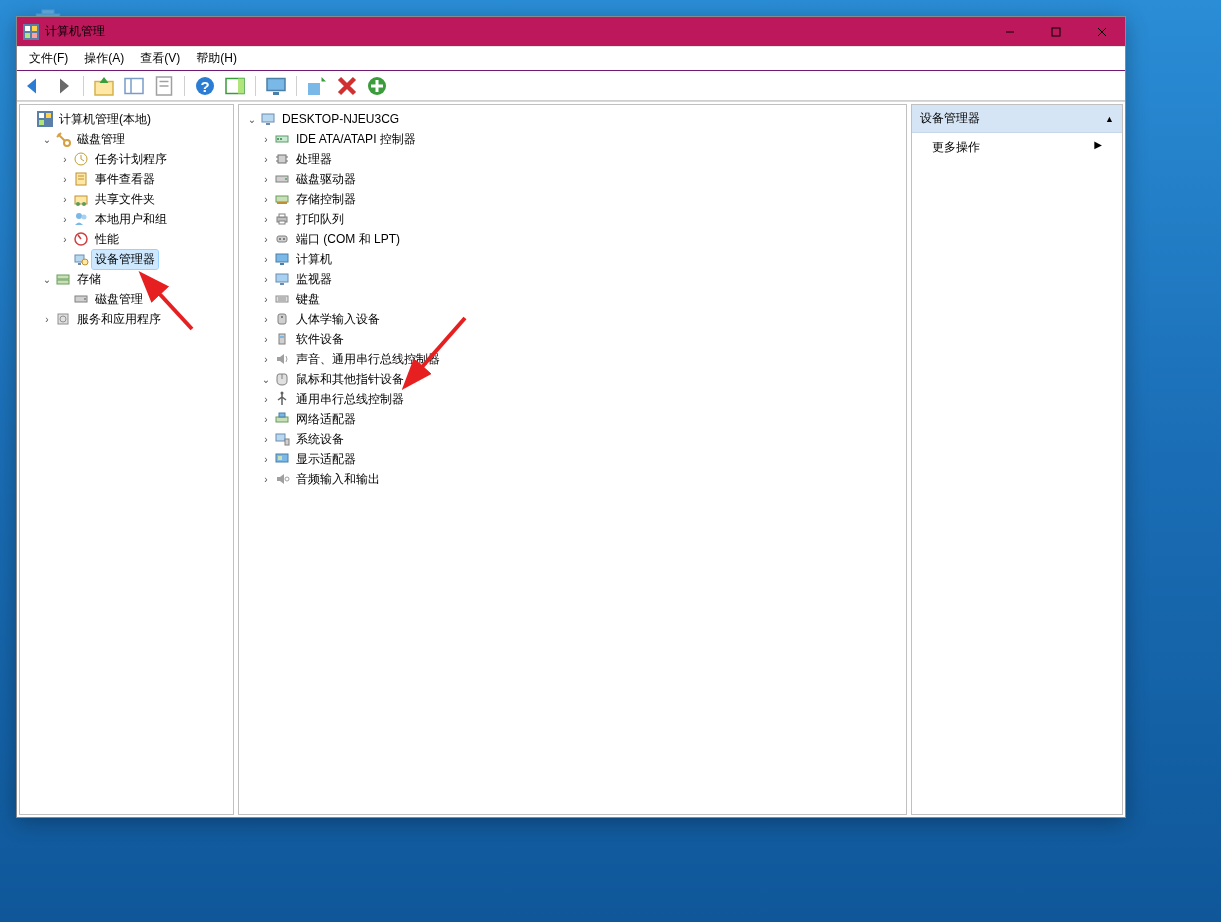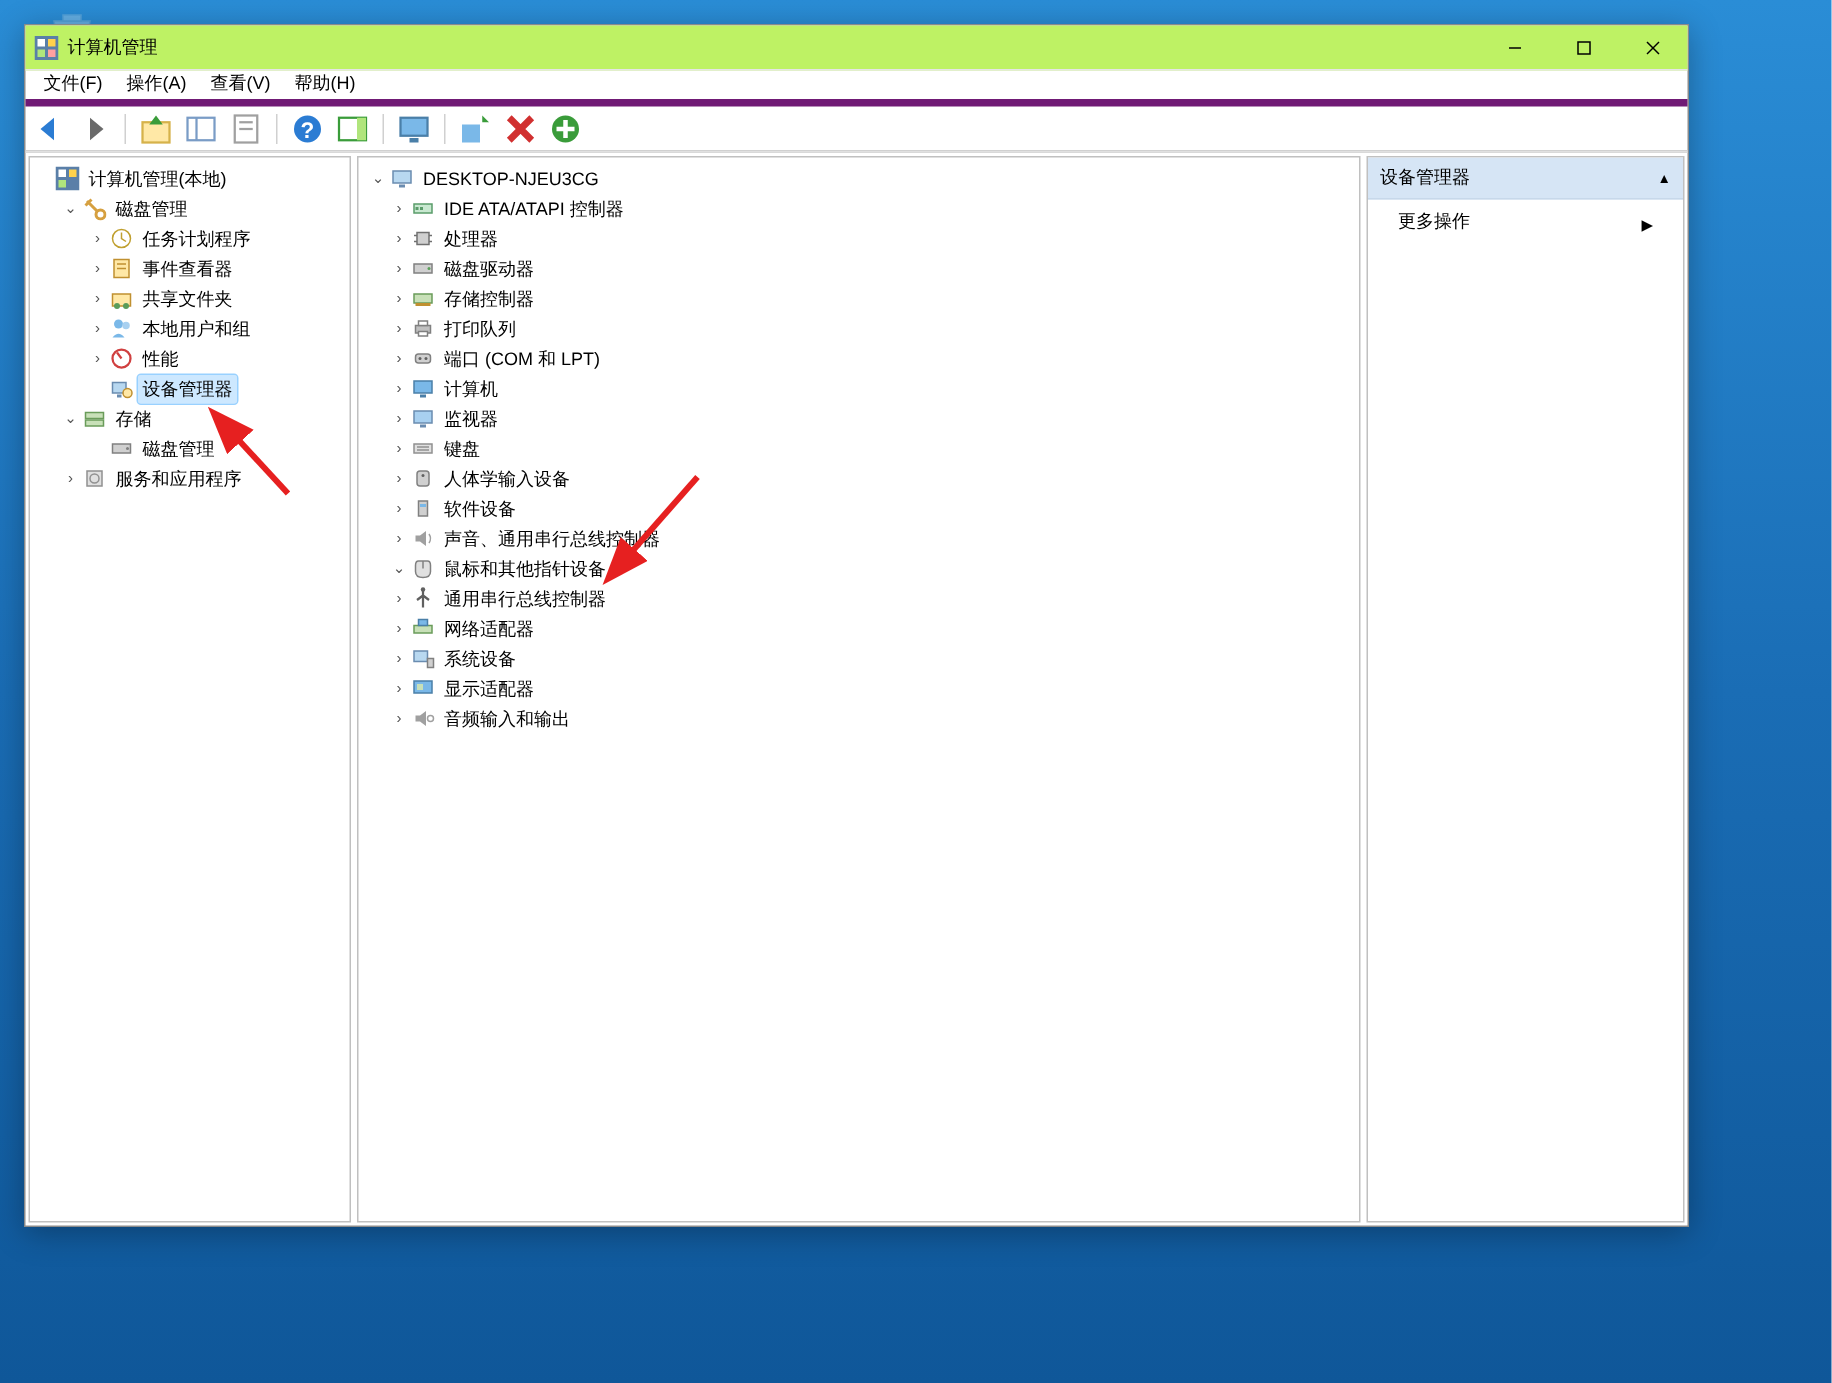--- a/index.html
+++ b/index.html
@@ -11,28 +11,28 @@
   .desktop-icon svg { width: 100%; height: 100%; }
 
   .window {
     position: absolute; top: 16px; left: 16px; width: 1110px; height: 802px;
     background: #fff; border: 1px solid #8a8a8a;
     box-shadow: 0 4px 20px rgba(0,0,0,.3);
     display: flex; flex-direction: column;
   }
 
   
-  .titlebar { height: 30px; display: flex; align-items: center; padding-left: 6px; background: #bef264; border-bottom: 1px solid #e5e5e5; }
+  .titlebar { height: 30px; display: flex; align-items: center; padding-left: 6px; background: #be185d; border-bottom: 1px solid #e5e5e5; }
   .titlebar .app-icon { width: 16px; height: 16px; margin-right: 6px; }
   .titlebar .title-text { flex: 1; font-size: 12px; color: #000; }
   .titlebar .win-btn { width: 46px; height: 30px; display: flex; align-items: center; justify-content: center; color: #333; }
   .titlebar .win-btn svg { width: 10px; height: 10px; }
 
   
-  .menubar { height: 24px; display: flex; align-items: flex-end; padding-left: 4px; border-bottom: 5px solid #701a75; }
+  .menubar { height: 24px; display: flex; align-items: flex-start; padding-left: 4px; border-bottom: 1px solid #701a75; }
   .menubar .menu-item { padding: 0 8px; line-height: 22px; }
 
   
   .toolbar { height: 30px; display: flex; align-items: center; padding-left: 4px; gap: 6px; border-bottom: 1px solid #d0d0d0; }
   .tb-btn { width: 24px; height: 24px; display: flex; align-items: center; justify-content: center; border-radius: 2px; }
   .tb-sep { width: 1px; height: 20px; background: #d0d0d0; margin: 0 2px; }
 
   
   .body { flex: 1; display: flex; border-top: 1px solid #d9d9d9; }
   .pane { border: 1px solid #c0c0c0; margin: 2px; background: #fff; overflow: auto; }
@@ -47,21 +47,21 @@
   .node-row .expander { width: 14px; text-align: center; color: #555; font-size: 10px; user-select: none; }
   .node-row .icon-slot { width: 18px; height: 16px; display: flex; align-items: center; justify-content: center; margin-right: 2px; }
   .node-row .icon-slot svg { width: 16px; height: 16px; }
   .node-row .label { padding: 1px 3px; border-radius: 2px; }
   .node-row.selected .label { background: #cde8ff; outline: 1px solid #99d1ff; }
   .children { padding-left: 18px; }
 
   
   .actions-header { background: #f1f1f1; border-bottom: 1px solid #d0d0d0; padding: 4px 8px; font-weight: normal; }
   .actions-section { background: #d6e5f5; border-bottom: 1px solid #c7d8ea; padding: 5px 8px; display: flex; justify-content: space-between; align-items: center; font-weight: 500; }
-  .actions-link { padding: 6px 20px; display: flex; justify-content: space-between; align-items: flex-end; }
+  .actions-link { padding: 6px 20px; display: flex; justify-content: space-between; align-items: flex-start; }
 
   
   .arrow { position: absolute; pointer-events: none; }
   .arrow svg { overflow: visible; }
 
 </style>
 </head>
 <body>
 
 <div class="desktop-icon">

